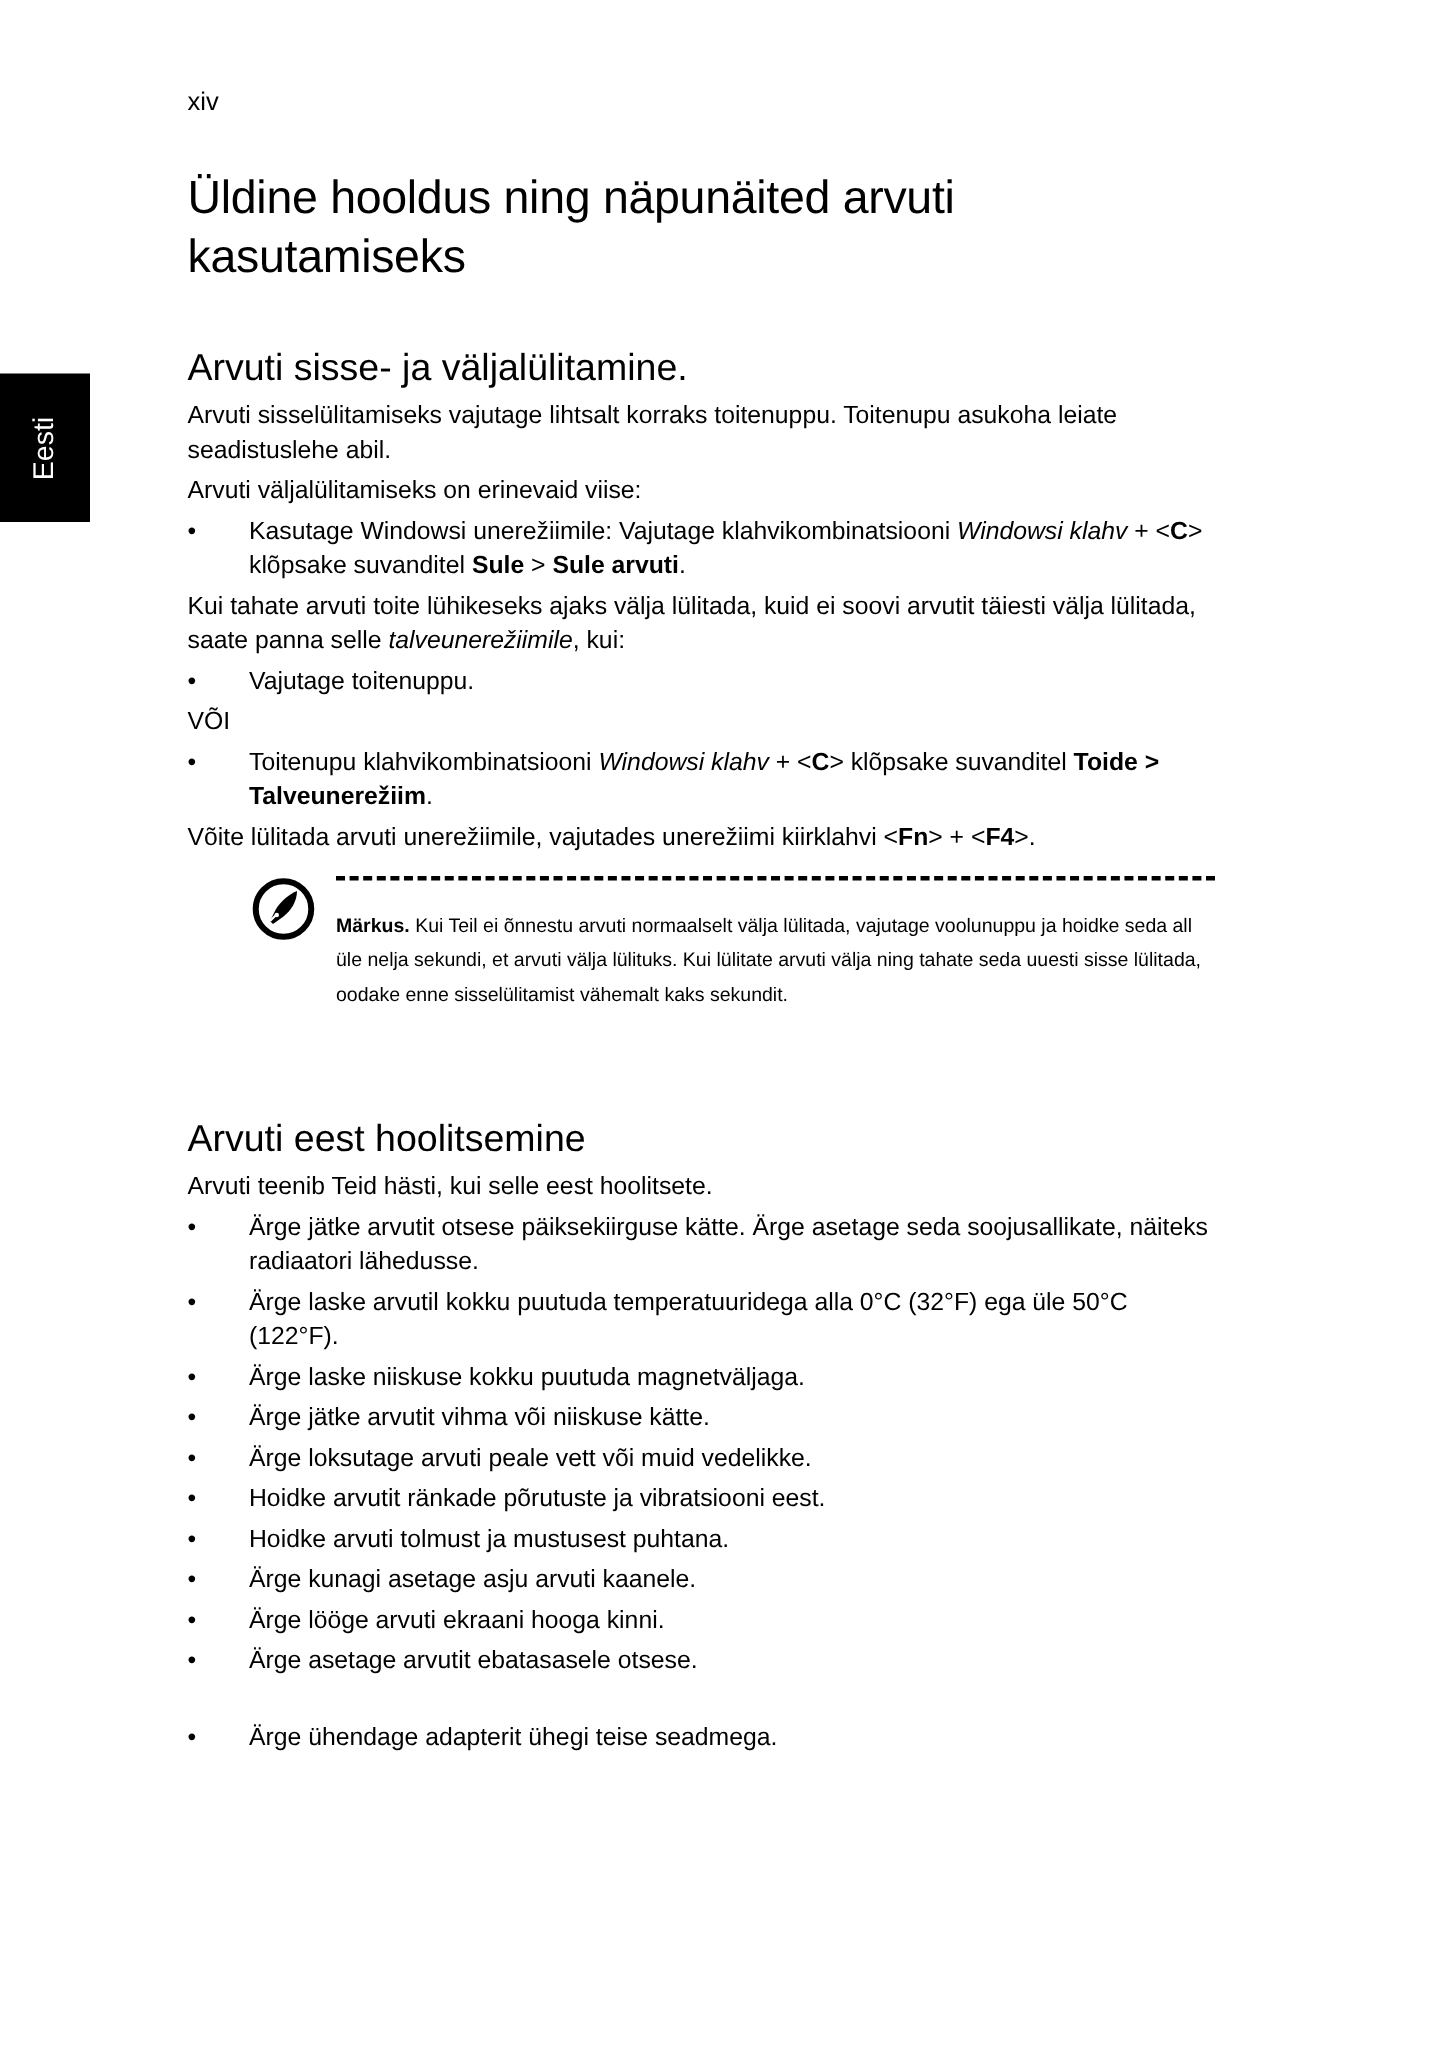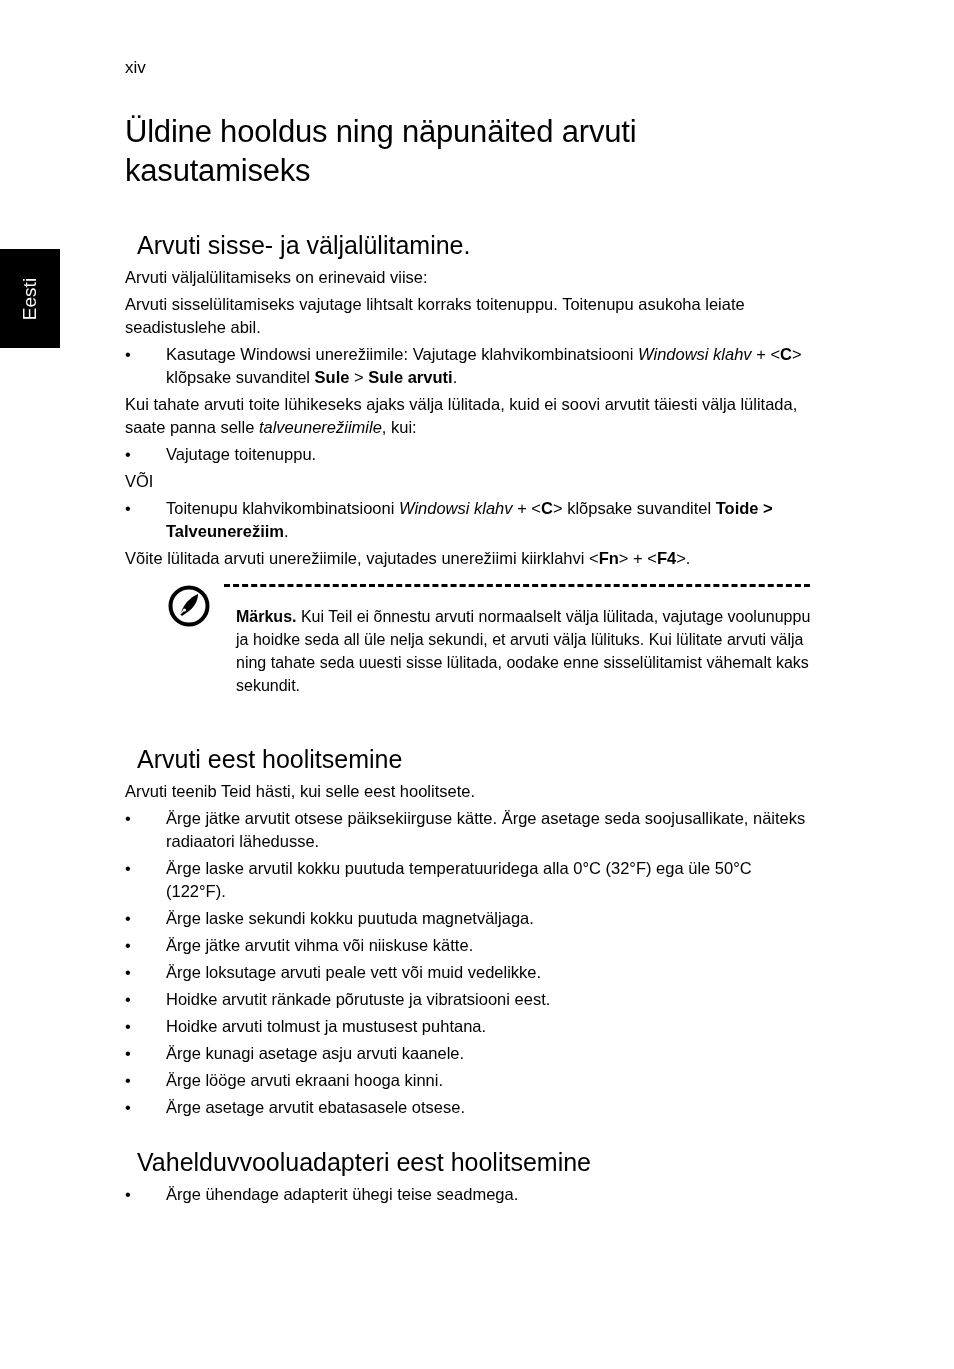--- a/index.html
+++ b/index.html
@@ -15,58 +15,58 @@
   .side-tab span {
     color: #fff; font-size: 19px; transform: rotate(-90deg); white-space: nowrap;
     display: inline-block;
   }
   .content { position: absolute; left: 125px; top: 112px; width: 690px; }
   h1 {
     font-weight: normal; font-size: 31px; line-height: 39px; margin: 0 0 40px 0;
     letter-spacing: -0.2px;
   }
   h2 {
-    font-weight: normal; font-size: 25px; line-height: 30px; margin: 0 0 6px 12px;
+    font-weight: normal; font-size: 25px; line-height: 30px; margin: 0 0 6px 0;
   }
   p { font-size: 16.5px; line-height: 23px; margin: 0 0 4px 0; }
   ul { list-style: none; margin: 0 0 4px 0; padding: 0; }
   ul li {
     position: relative; padding-left: 41px; font-size: 16.5px; line-height: 23px;
     margin-bottom: 4px;
   }
   ul li .bullet { position: absolute; left: 0; top: 0; }
   .note {
     position: relative; margin: 14px 0 0 0; padding-left: 99px; height: 160px;
   }
   .note-icon { position: absolute; left: 42px; top: 0; width: 44px; height: 44px; }
   .note-rule {
     border-top: 3px dashed #000; margin-top: 14px; margin-bottom: 18px; width: 586px;
   }
-  .note p { font-size: 16px; line-height: 23px; margin: 12px; width: 590px; }
+  .note p { font-size: 13px; line-height: 23px; margin: 0; width: 590px; }
   .sec2 { margin-top: 0; }
   .sec3 { margin-top: 28px; }
   b { font-weight: bold; }
   i { font-style: italic; }
 </style>
 </head>
 <body>
 
 <div class="page-number">xiv</div>
 
 <div class="side-tab">
   <span>Eesti</span>
 </div>
 
 <div class="content">
   <h1>Üldine hooldus ning näpunäited arvuti kasutamiseks</h1>
 
   <section>
     <h2>Arvuti sisse- ja väljalülitamine.</h2>
+    <p>Arvuti sisselülitamiseks vajutage lihtsalt korraks toitenuppu. Toitenupu asukoha leiate seadistuslehe abil.</p>
     <p>Arvuti väljalülitamiseks on erinevaid viise:</p>
-    <p>Arvuti sisselülitamiseks vajutage lihtsalt korraks toitenuppu. Toitenupu asukoha leiate seadistuslehe abil.</p>
     <ul>
       <li><span class="bullet">•</span><span>Kasutage Windowsi unerežiimile: Vajutage klahvikombinatsiooni </span><i>Windowsi klahv</i><span> + &lt;</span><b>C</b><span>&gt; klõpsake suvanditel </span><b>Sule</b><span> &gt; </span><b>Sule arvuti</b><span>.</span></li>
     </ul>
     <p><span>Kui tahate arvuti toite lühikeseks ajaks välja lülitada, kuid ei soovi arvutit täiesti välja lülitada, saate panna selle </span><i>talveunerežiimile</i><span>, kui:</span></p>
     <ul>
       <li><span class="bullet">•</span><span>Vajutage toitenuppu.</span></li>
     </ul>
     <p>VÕI</p>
     <ul>
       <li><span class="bullet">•</span><span>Toitenupu klahvikombinatsiooni </span><i>Windowsi klahv</i><span> + &lt;</span><b>C</b><span>&gt; klõpsake suvanditel </span><b>Toide &gt; Talveunerežiim</b><span>.</span></li>
@@ -84,30 +84,29 @@
       <p><b>Märkus.</b><span> Kui Teil ei õnnestu arvuti normaalselt välja lülitada, vajutage voolunuppu ja hoidke seda all üle nelja sekundi, et arvuti välja lülituks. Kui lülitate arvuti välja ning tahate seda uuesti sisse lülitada, oodake enne sisselülitamist vähemalt kaks sekundit.</span></p>
     </div>
   </section>
 
   <section class="sec2">
     <h2>Arvuti eest hoolitsemine</h2>
     <p>Arvuti teenib Teid hästi, kui selle eest hoolitsete.</p>
     <ul id="care-list">
         <li><span class="bullet">•</span><span>Ärge jätke arvutit otsese päiksekiirguse kätte. Ärge asetage seda soojusallikate, näiteks radiaatori lähedusse.</span></li>
         <li><span class="bullet">•</span><span>Ärge laske arvutil kokku puutuda temperatuuridega alla 0°C (32°F) ega üle 50°C (122°F).</span></li>
-        <li><span class="bullet">•</span><span>Ärge laske sekundi kokku puutuda magnetväljaga.</span></li>
+        <li><span class="bullet">•</span><span>Ärge laske niiskuse kokku puutuda magnetväljaga.</span></li>
         <li><span class="bullet">•</span><span>Ärge jätke arvutit vihma või niiskuse kätte.</span></li>
         <li><span class="bullet">•</span><span>Ärge loksutage arvuti peale vett või muid vedelikke.</span></li>
         <li><span class="bullet">•</span><span>Hoidke arvutit ränkade põrutuste ja vibratsiooni eest.</span></li>
         <li><span class="bullet">•</span><span>Hoidke arvuti tolmust ja mustusest puhtana.</span></li>
         <li><span class="bullet">•</span><span>Ärge kunagi asetage asju arvuti kaanele.</span></li>
         <li><span class="bullet">•</span><span>Ärge lööge arvuti ekraani hooga kinni.</span></li>
         <li><span class="bullet">•</span><span>Ärge asetage arvutit ebatasasele otsese.</span></li>
       </ul>
   </section>
 
   <section class="sec3">
-    <h2>Vahelduvvooluadapteri eest hoolitsemine</h2>
     <ul id="adapter-list">
         <li><span class="bullet">•</span><span>Ärge ühendage adapterit ühegi teise seadmega.</span></li>
       </ul>
   </section>
 </div>
 
 </body></html>

